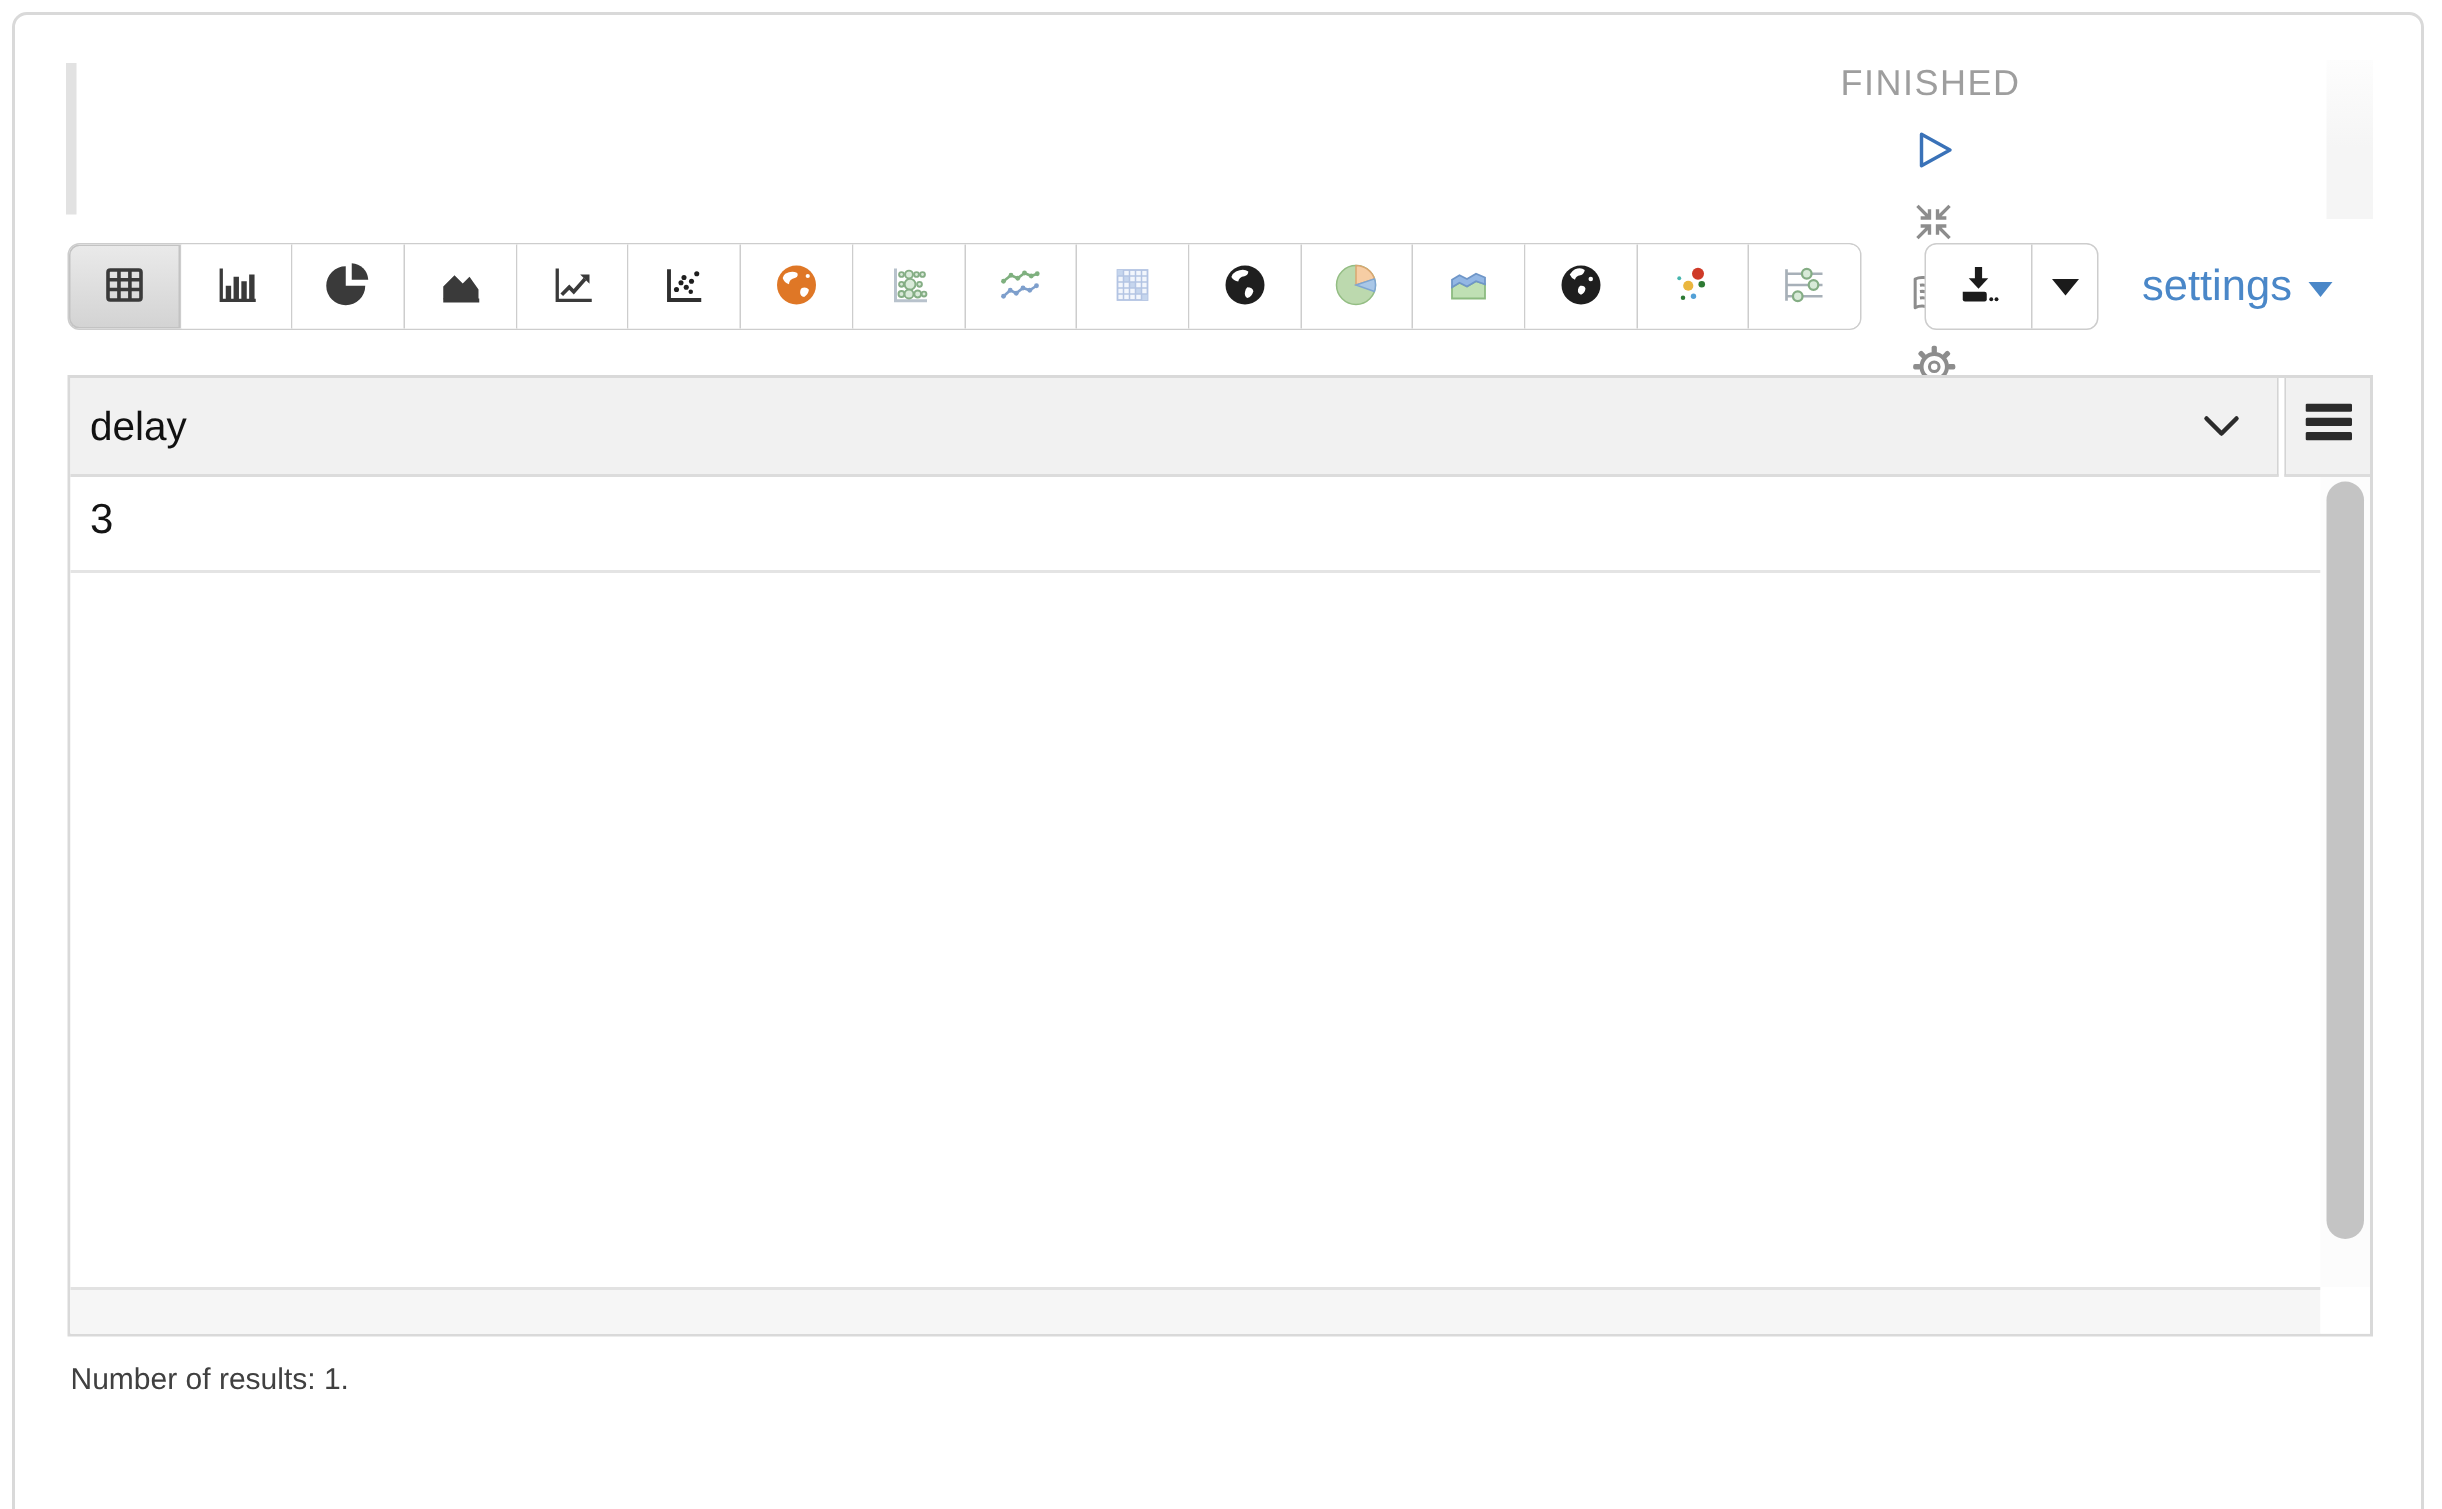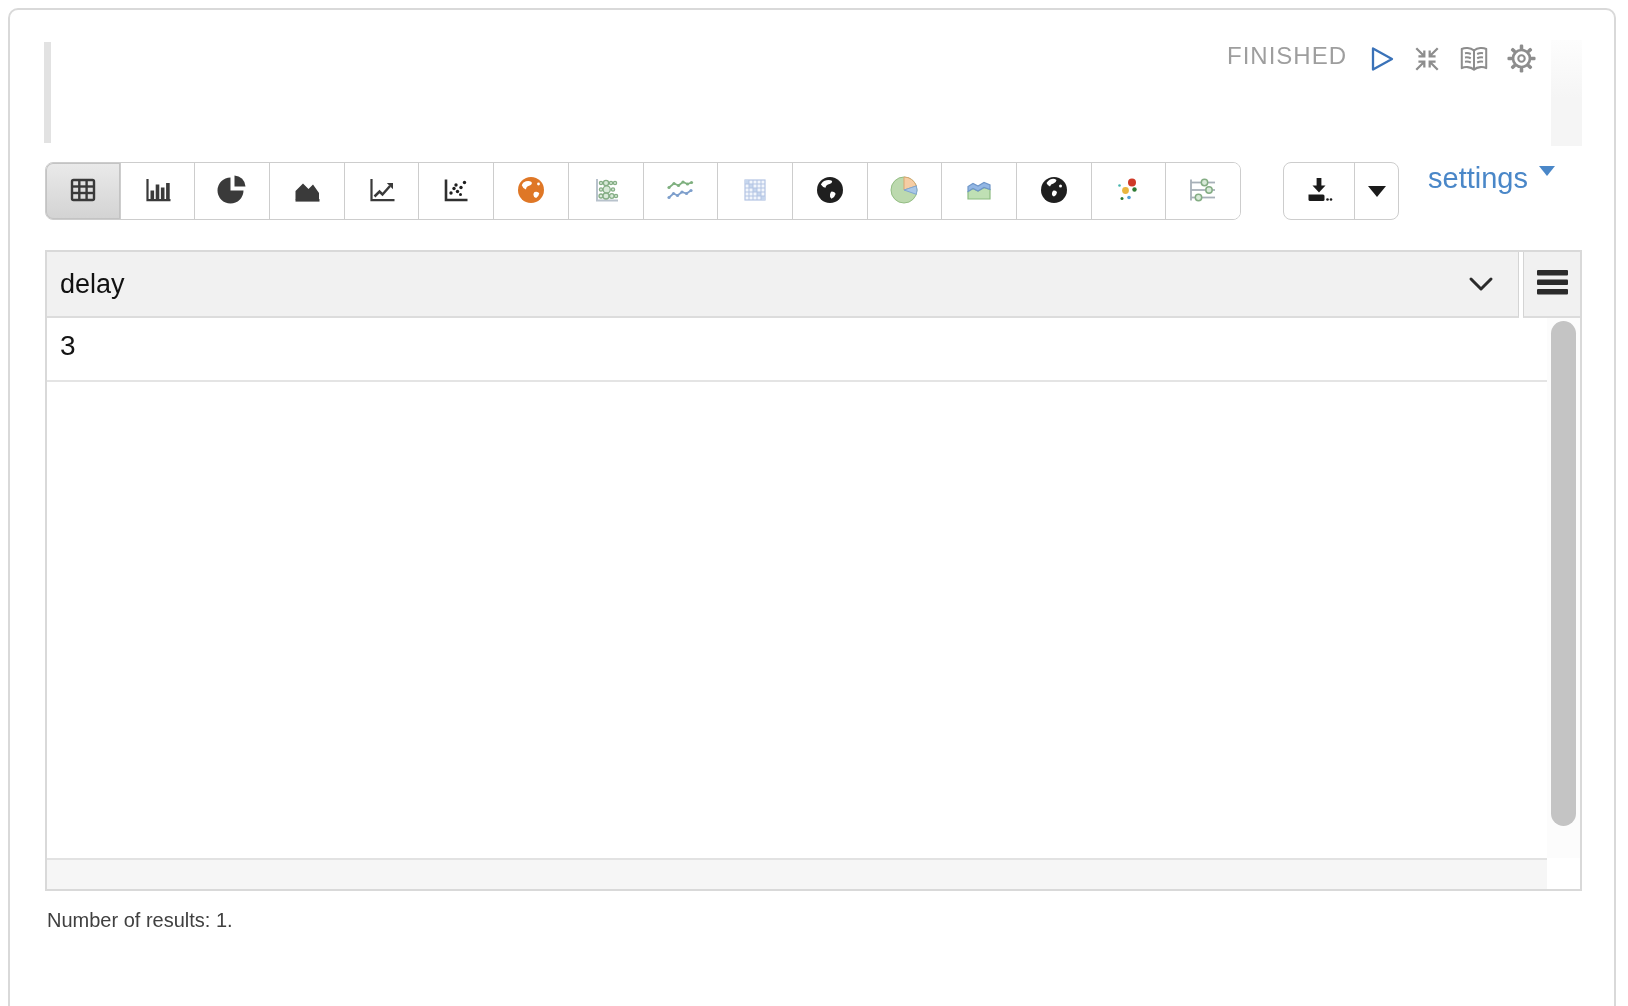--- a/index.html
+++ b/index.html
@@ -12,21 +12,21 @@
   .editor { position:absolute; left:44px; top:40px; width:1500px; height:110px; z-index:2; cursor:text; }
   .gutter { position:absolute; left:0; top:2px; width:7px; height:101px; background:#e2e2e2; }
   .code { position:absolute; left:17px; top:0; font-family:"DejaVu Sans Mono", monospace;
           font-size:25px; line-height:34px; color:#141414; }
   .code-line { white-space:pre; }
   .editor-scroll-hint { position:absolute; left:1551px; top:40px; width:31px; height:106px;
           background:linear-gradient(180deg,#fdfdfd 0%,#f5f5f5 55%,#f5f5f5 100%); z-index:1; }
 
   
   .status-bar { position:absolute; left:1227px; top:42px; height:36px; display:flex;
-                gap:15px; z-index:2; }
+                align-items:center; gap:15px; z-index:2;flex-direction:column; }
   .status-label { font-size:24px; letter-spacing:1px; color:#9e9e9e; margin-right:4px; }
   .icon-btn { background:none; border:none; padding:0; display:flex; align-items:center;
               justify-content:center; cursor:pointer; }
 
   
   .toolbar { position:absolute; left:45px; top:162px; width:1196px; height:58px; display:flex;
              border:1px solid #cdcdcd; border-radius:8px; background:#fff; z-index:2; }
   .tb-btn { flex:1 1 0; border:none; border-right:1px solid #cdcdcd; background:#fff;
             display:flex; align-items:center; justify-content:center; cursor:pointer; padding:0; }
   .tb-btn:first-child { border-radius:7px 0 0 7px; }
@@ -37,21 +37,21 @@
   .download-group { position:absolute; left:1283px; top:162px; height:58px; display:flex;
                     border:1px solid #cdcdcd; border-radius:8px; background:#fff; z-index:2; }
   .dl-main { width:71px; border:none; background:none; display:flex; align-items:center;
              justify-content:center; cursor:pointer; border-right:1px solid #cdcdcd; }
   .dl-caret { width:43px; border:none; background:none; display:flex; align-items:center;
               justify-content:center; cursor:pointer; }
   .caret-down-dark { width:0; height:0; border-left:9px solid transparent;
               border-right:9px solid transparent; border-top:11px solid #1b1b1b; }
 
   .settings-link { position:absolute; left:1428px; top:162px; height:58px; display:flex;
-                   cursor:pointer; z-index:2; }
+                   align-items:center; cursor:pointer; z-index:2; }
   .settings-text { font-size:29px; color:#4a87c8; }
   .caret-down-blue { width:0; height:0; border-left:8px solid transparent;
                    border-right:8px solid transparent; border-top:10px solid #4a87c8;
                    margin-left:11px; margin-top:4px; }
 
   
   .result-table { position:absolute; left:45px; top:250px; width:1537px; height:641px;
                   border:2px solid #d9d9d9; background:#fff; z-index:2; }
   .rt-header { display:flex; height:66px; }
   .rt-th { flex:1 1 auto; background:#f1f1f1; border-bottom:2px solid #dcdcdc;

